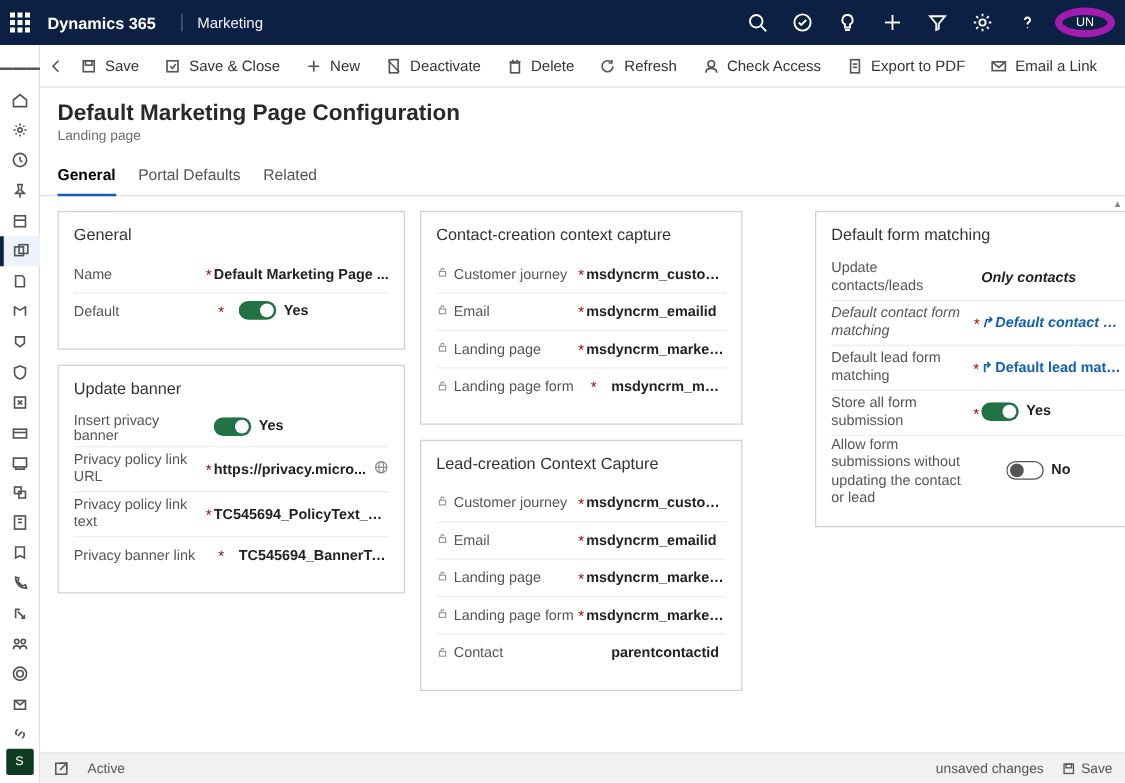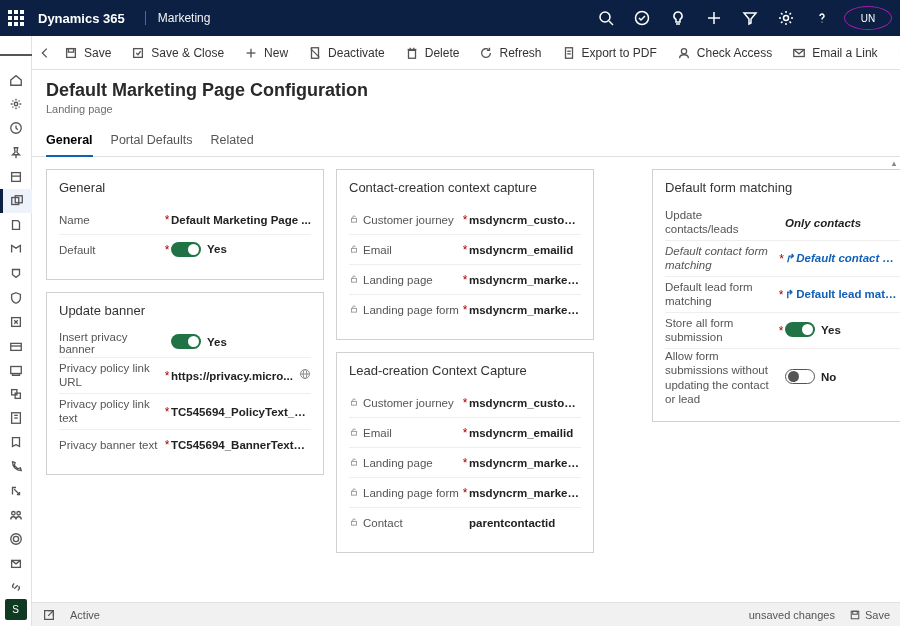--- a/index.html
+++ b/index.html
@@ -18,21 +18,21 @@
   body{margin:0;width:900px;height:626px;overflow:hidden;color:var(--text);font-size:12px;background:#fff;}
   
   .topbar{height:36px;background:var(--nav-bg);color:#fff;display:flex;align-items:center;padding:0 8px;}
   .waffle{width:20px;display:grid;grid-template-columns:repeat(3,4px);grid-template-rows:repeat(3,4px);gap:2px;margin-right:10px;cursor:pointer;}
   .waffle span{background:#fff;width:4px;height:4px;}
   .brand{font-weight:600;font-size:13px;margin-right:10px;}
   .area{font-size:12px;opacity:.95;margin-left:10px;padding-left:12px;border-left:1px solid rgba(255,255,255,.35);}
   .topbar .spacer{flex:1;}
   .topbtn{width:36px;height:36px;display:flex;align-items:center;justify-content:center;color:#fff;cursor:pointer;}
   .topbtn svg{width:16px;height:16px;stroke:#fff;fill:none;stroke-width:1.5;}
-  .avatar{width:48px;height:24px;border:1px solid #a21caf;border-radius:50%;display:flex;align-items:center;justify-content:center;font-size:10px;margin-left:4px;}
+  .avatar{width:48px;height:24px;border:6px solid #a21caf;border-radius:50%;display:flex;align-items:center;justify-content:center;font-size:10px;margin-left:4px;}
   
   .shell{display:flex;height:calc(100% - 36px);}  
   .rail{width:32px;border-right:1px solid var(--border);background:#fff;display:flex;flex-direction:column;align-items:center;padding-top:6px;}
   .hamb{width:32px;height:28px;display:flex;align-items:center;justify-content:center;cursor:pointer;}
   .hamb div,.hamb::before,.hamb::after{content:"";display:block;width:14px;height:1.5px;background:#555;margin:1.5px 0;}
   .rail-icn{width:32px;height:26px;display:flex;align-items:center;justify-content:center;color:#555;cursor:pointer;}
   .rail-icn svg{width:14px;height:14px;stroke:#555;fill:none;stroke-width:1.5;}
   .rail-icn.active{border-left:3px solid var(--nav-bg);background:#eef3fb;width:32px;margin-left:-0px;}
   .rail .grow{flex:1;}
   .rail-bottom{width:22px;height:22px;background:var(--accent-dark);color:#fff;font-size:10px;display:flex;align-items:center;justify-content:center;border-radius:2px;margin-bottom:6px;cursor:pointer;}
@@ -51,21 +51,21 @@
   .tab{padding:6px 0 8px;color:#555;cursor:pointer;font-size:12.5px;}
   .tab.active{color:#000;border-bottom:2px solid var(--link);font-weight:600;margin-bottom:-1px;}
   
   .body{flex:1;overflow:auto;padding:12px 14px 12px 14px;position:relative;}
   .cols{display:flex;gap:12px;align-items:flex-start;}
   .col{display:flex;flex-direction:column;gap:12px;}
   .col1{width:278px;} .col2{width:258px;} .col3{width:261px;margin-left:46px;}
   .card{border:1px solid var(--border2);padding:10px 12px 14px;}
   .card h3{margin:0 0 10px;font-size:13px;font-weight:400;color:#333;}
   .frow{display:flex;align-items:center;min-height:30px;border-bottom:1px solid #eee;}
-  .card .frow:last-child{border-bottom:none;}
+  .card .frow:last-child{border-bottom:none;gap:10px;}
   .flabel{display:flex;align-items:center;gap:4px;color:#555;font-size:11.5px;}
   .col1 .flabel{width:104px;}
   .col2 .flabel{width:112px;}
   .col3 .flabel{width:112px;}
   .req{color:var(--required);width:8px;text-align:center;font-size:12px;}
   .fval{flex:1;font-size:11.5px;font-weight:600;color:#222;white-space:nowrap;overflow:hidden;text-overflow:ellipsis;min-width:0;}
   .fval.link{color:var(--link);}
   .fval-plain{font-weight:600;font-style:italic;}
   .lock{color:#999;}
   .lock svg{width:10px;height:10px;stroke:#999;fill:none;stroke-width:1.5;}
@@ -334,32 +334,32 @@
         </div>
       <div class="cmd">
           <svg viewBox="0 0 16 16">
             <path d="M13 8a5 5 0 1 1-2-4"></path>
             <path d="M12 2v3h-3"></path>
           </svg>
           <span>Refresh</span>
         </div>
       <div class="cmd">
           <svg viewBox="0 0 16 16">
+            <circle cx="8" cy="6" r="3"></circle>
+            <path d="M3 14c0-3 2-4 5-4s5 1 5 4"></path>
+          </svg>
+          <span>Check Access</span>
+        </div>
+      <div class="cmd">
+          <svg viewBox="0 0 16 16">
             <rect x="4" y="2" width="8" height="12"></rect>
             <line x1="6" y1="6" x2="10" y2="6"></line>
             <line x1="6" y1="9" x2="10" y2="9"></line>
           </svg>
           <span>Export to PDF</span>
-        </div>
-      <div class="cmd">
-          <svg viewBox="0 0 16 16">
-            <circle cx="8" cy="6" r="3"></circle>
-            <path d="M3 14c0-3 2-4 5-4s5 1 5 4"></path>
-          </svg>
-          <span>Check Access</span>
         </div>
       <div class="cmd">
           <svg viewBox="0 0 16 16">
             <rect x="2" y="4" width="12" height="8"></rect>
             <path d="M2 4l6 5 6-5"></path>
           </svg>
           <span>Email a Link</span>
         </div>
       <div class="cmd">
           <svg viewBox="0 0 16 16">
@@ -429,21 +429,21 @@
                     <ellipse cx="8" cy="8" rx="2.5" ry="6"></ellipse>
                     <line x1="2" y1="8" x2="14" y2="8"></line>
                   </svg></span>
             </div>
             <div class="frow" style="min-height:36px;">
               <div class="flabel" style="line-height:1.2">Privacy policy link text</div>
               <div class="req">*</div>
               <div class="fval">TC545694_PolicyText_Rng</div>
             </div>
             <div class="frow">
-              <div class="flabel">Privacy banner text</div>
+              <div class="flabel">Privacy banner link</div>
               <div class="req">*</div>
               <div class="fval">TC545694_BannerText_TjO</div>
             </div>
           </div>
         </div>
 
         <div class="col col2">
           <div class="card">
             <h3>Contact-creation context capture</h3>
             <div class="frow">

